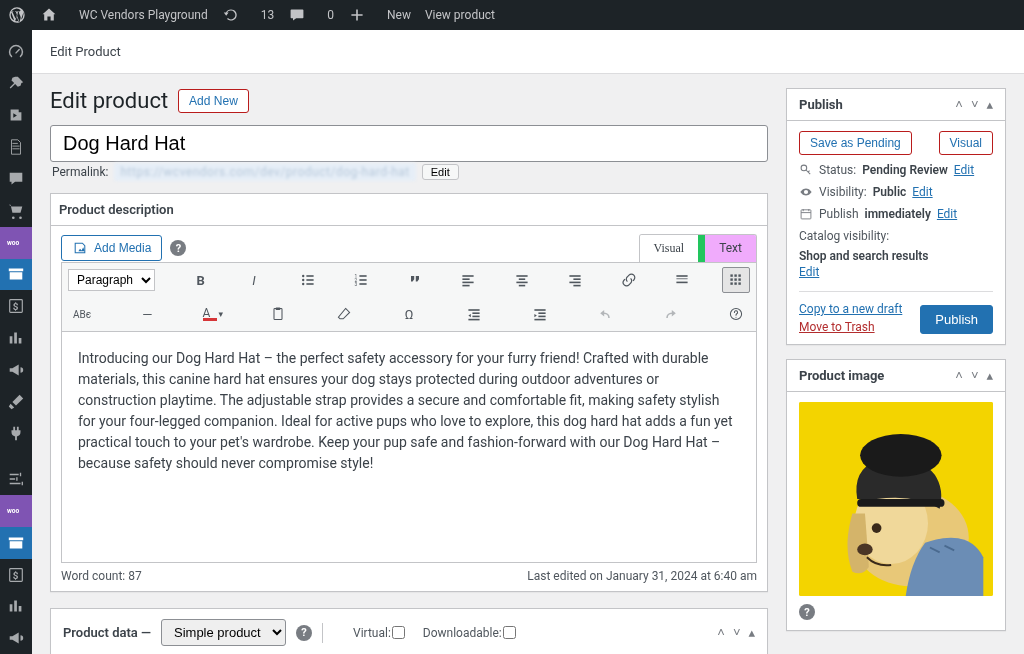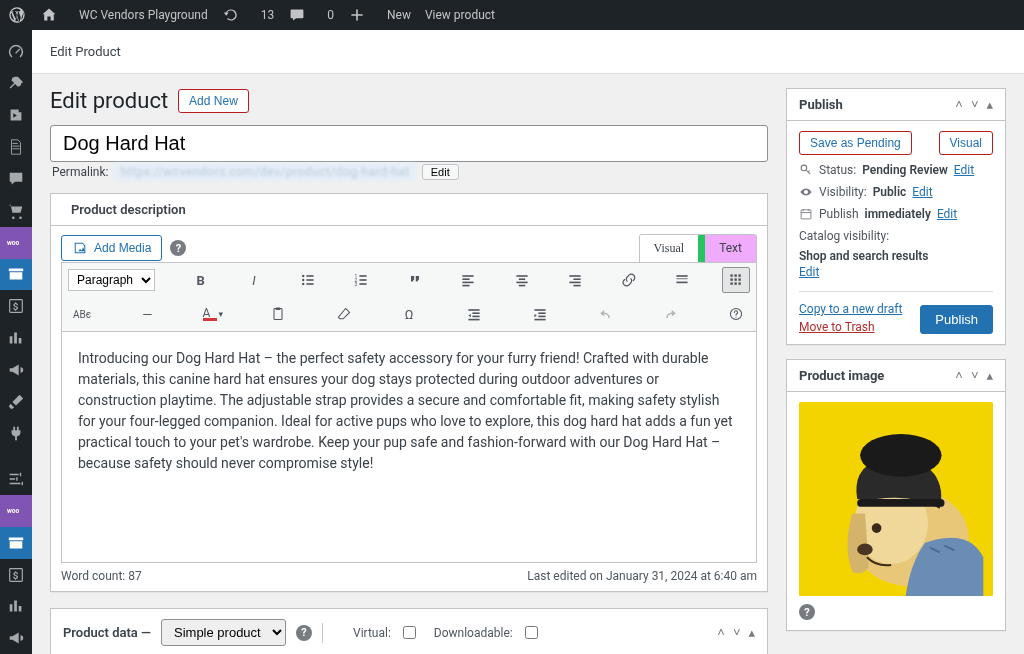--- a/index.html
+++ b/index.html
@@ -18,41 +18,41 @@
 .col-main { flex: 1; min-width: 0; }
 .col-side { width: 220px; display: flex; flex-direction: column; gap: 14px; }
 h1.heading { font-size: 22px; font-weight: 400; color: #1d2327; display: flex; align-items: center; gap: 10px; margin-bottom: 12px; }
 .btn-outline { border: 1px solid #b91c1c; color: #2271b1; background: #fff; padding: 4px 10px; border-radius: 3px; font-size: 12px; cursor: pointer; }
 .btn-primary { background: #2271b1; color: #fff; border: 1px solid #2271b1; padding: 6px 14px; border-radius: 3px; font-size: 13px; cursor: pointer; }
 .title-input { width: 100%; font-size: 20px; padding: 6px 12px; border: 1px solid #8c8f94; border-radius: 3px; background: #fff; outline: none; }
 .permalink-row { font-size: 12px; color: #3c434a; padding: 1px 2px 12px; display: flex; align-items: center; gap: 6px; }
 .permalink-url { background: #e6eef7; color: #b8c9db; padding: 2px 6px; border-radius: 2px; filter: blur(1.5px); letter-spacing: 0.5px; }
 .permalink-edit { border: 1px solid #c3c4c7; padding: 1px 8px; border-radius: 3px; background: #f6f7f7; font-size: 11px; cursor: pointer; }
 .postbox { background: #fff; border: 1px solid #c3c4c7; box-shadow: 0 1px 1px rgba(0,0,0,.04); margin-bottom: 16px; }
-.postbox-header { border-bottom: 1px solid #c3c4c7; padding: 8px 20px; display: flex; align-items: center; justify-content: space-between; }
+.postbox-header { border-bottom: 1px solid #c3c4c7; padding: 8px 8px; display: flex; align-items: center; justify-content: space-between; }
 .postbox-header h2 { font-size: 13px; font-weight: 600; }
 .postbox-body { padding: 0; }
 .editor-top { display: flex; align-items: center; justify-content: space-between; padding: 8px 10px 0; }
 .add-media { display: flex; align-items: center; gap: 6px; border: 1px solid #2271b1; color: #2271b1; padding: 4px 10px; border-radius: 3px; background: #fff; font-size: 12px; cursor: pointer; }
 .editor-tabs { display: flex; border: 1px solid #c3c4c7; border-bottom: none; border-radius: 3px 3px 0 0; overflow: hidden; }
 .editor-tabs .tab { padding: 6px 14px; font-size: 12px; background: #f0abfc; cursor: pointer; border-left: 7px solid #22c55e; }
 .editor-tabs .tab:first-child { border-left:none; }
 .editor-tabs .tab.active { background: #fff; font-family: Liberation Serif, serif; }
 .editor-toolbar { background: #f6f7f7; border: 1px solid #c3c4c7; border-bottom: none; margin: 0 10px; padding: 4px 6px; display: flex; flex-wrap: wrap; gap: 20px; align-items: center; justify-content: space-between; }
 .editor-toolbar select { font-size: 12px; padding: 2px 4px; border: 1px solid #c3c4c7; background: #fff; margin-right: 6px; }
 .tb-btn { width: 28px; height: 26px; border: 1px solid transparent; display: inline-flex; align-items: center; justify-content: center; color: #50575e; cursor: pointer; border-radius: 2px; }
 .tb-btn.pressed { border-color:#8c8f94; background:#e5e5e5; }
 .editor-area { border: 1px solid #c3c4c7; margin: 0 10px 0; }
 .editor-content { padding: 16px; min-height: 230px; font-size: 14px; line-height: 1.5; color: #3c434a; }
 .editor-footer { display: flex; justify-content: space-between; padding: 6px 10px 8px; font-size: 12px; color: #50575e; }
 .productdata-header { display: flex; align-items: center; padding: 10px 12px; gap: 10px; border-bottom: none; }
 .productdata-header h2 { font-size: 13px; font-weight: 600; }
 .productdata-header select { border: 1px solid #8c8f94; padding: 4px 8px; border-radius: 3px; font-size: 13px; }
 .productdata-header .checks { display: flex; gap: 18px; margin-left: 20px; font-size: 12px; color: #50575e; }
-.productdata-header .checks label { display: flex; align-items: center; gap: 12px; justify-content: space-between; }
+.productdata-header .checks label { display: flex; align-items: center; gap: 1px; justify-content: space-between; }
 .divider-v { width: 1px; height: 20px; background: #c3c4c7; }
 .box-controls { display: flex; gap: 8px; color: #787c82; }
 .box-controls span { cursor: pointer; }
 .side-panel { background: #fff; border: 1px solid #c3c4c7; box-shadow: 0 1px 1px rgba(0,0,0,.04); }
 .side-panel .hdr { border-bottom: 1px solid #c3c4c7; padding: 8px 12px; display: flex; align-items: center; justify-content: space-between; }
 .side-panel .hdr h2 { font-size: 13px; font-weight: 700; }
 .side-panel .body { padding: 10px 12px; display: flex; flex-direction: column; gap: 8px; font-size: 12px; }
 .pub-actions-top { display: flex; justify-content: space-between; }
 .pub-row { display: flex; align-items: center; gap: 6px; color: #3c434a; }
 .pub-row .lbl { color: #50575e; }

